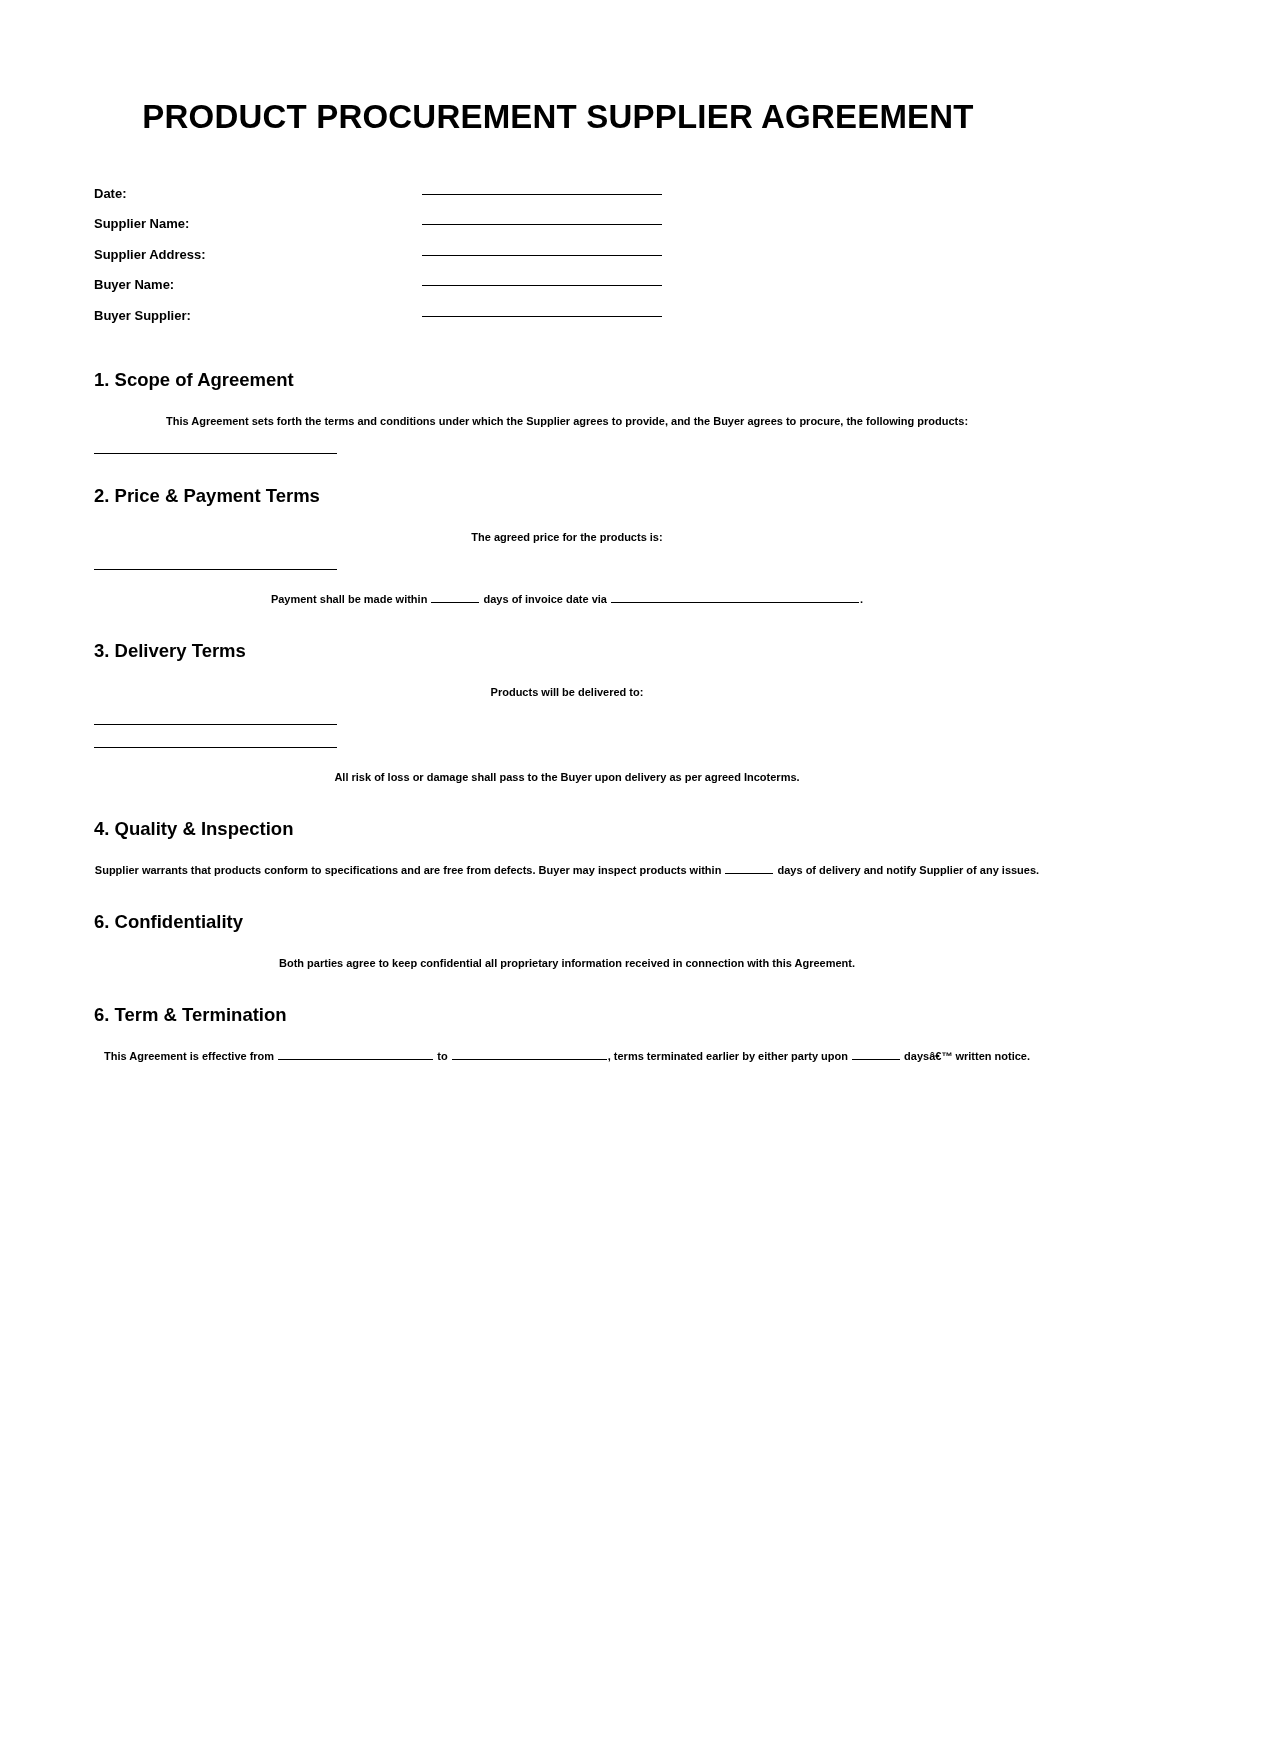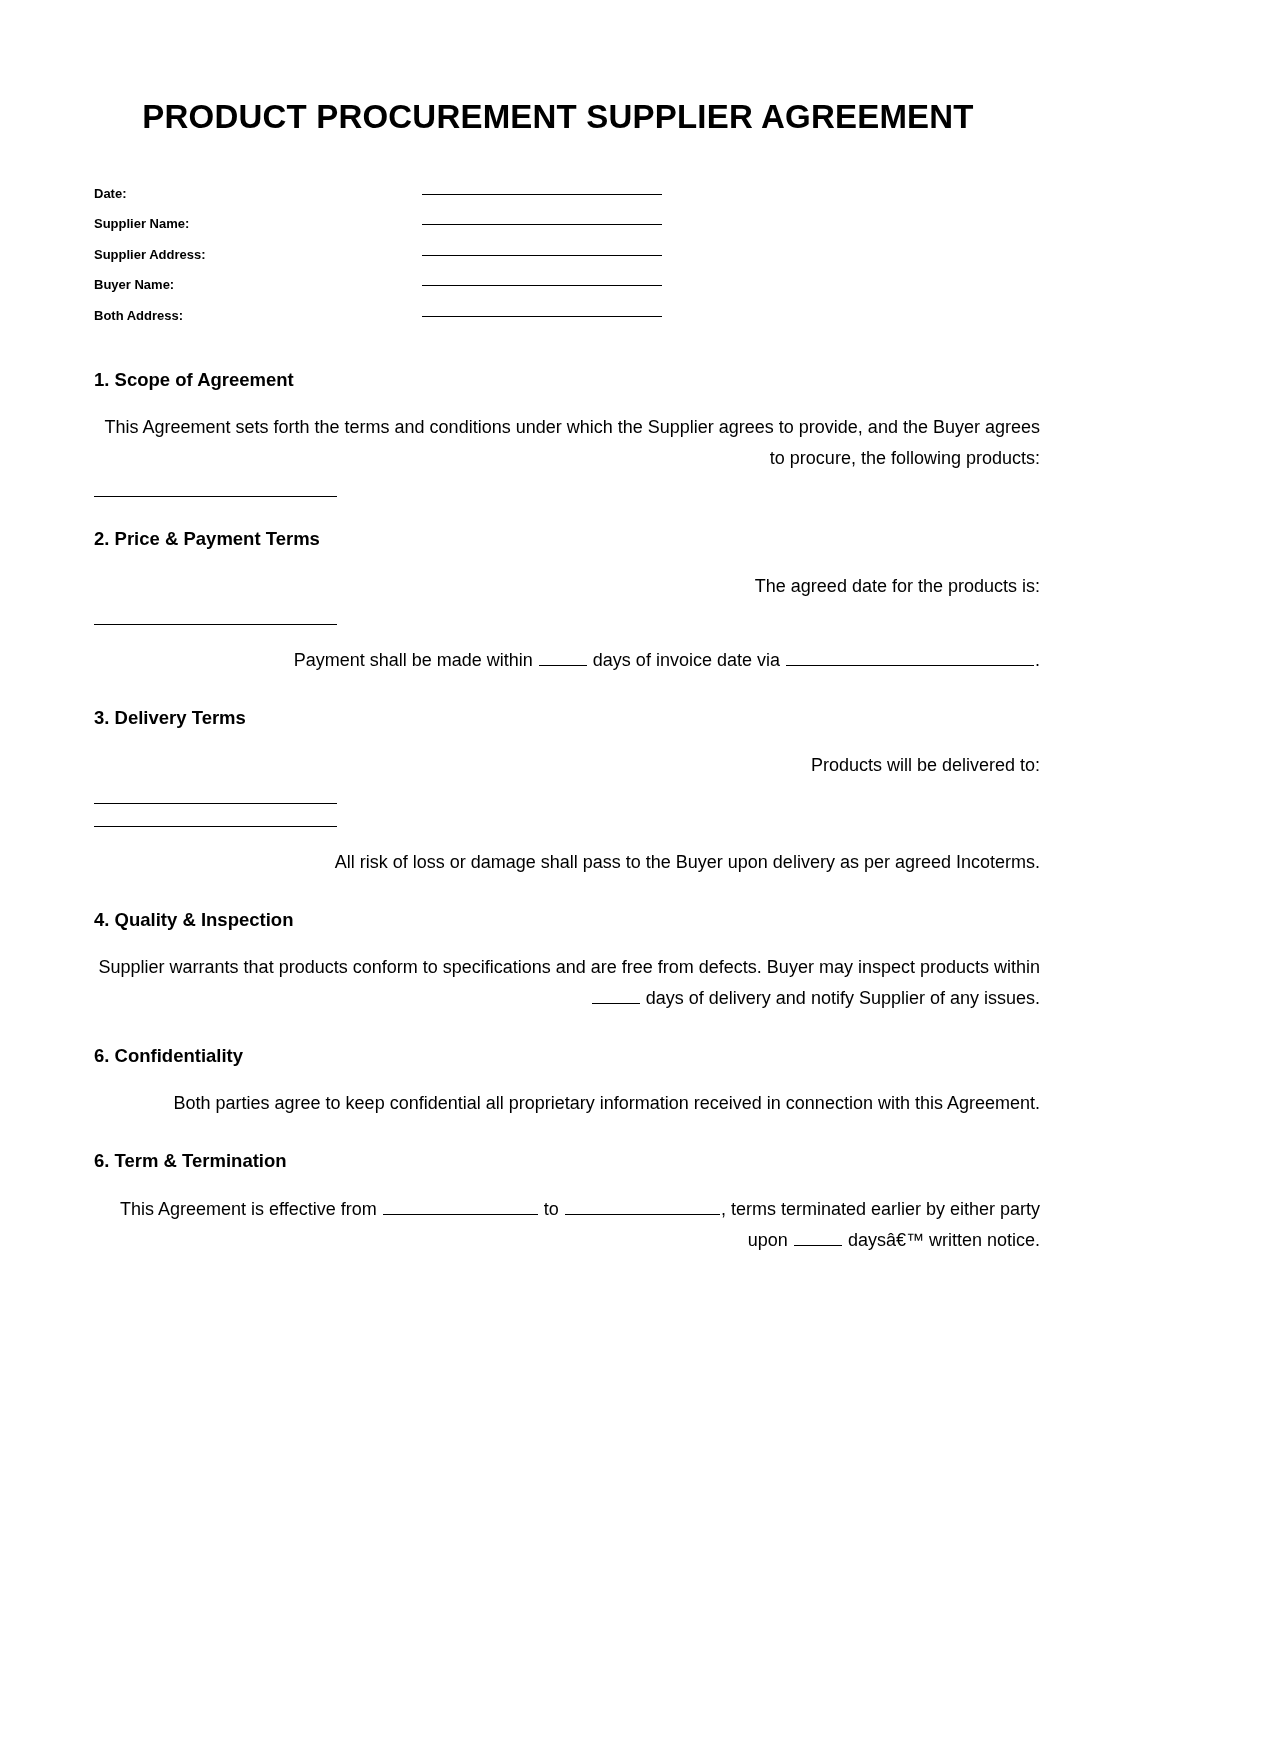--- a/index.html
+++ b/index.html
@@ -74,24 +74,25 @@
   .section {
     margin-top: 31px;
   }
   .section-heading {
     font-size: 18.5px;
     font-weight: bold;
     margin: 0 0 21px 0;
     line-height: 1.2;
   }
   .para {
-    font-size: 18px;
+    font-size: 11px;
     line-height: 1.72;
     margin: 0 0 19px 0;
-    text-align: right;
+    text-align: center;
+    font-weight: bold;
   }
   .para:last-child {
     margin-bottom: 0;
   }
 
   
   .rule-block {
     width: 243px;
     border-bottom: 1.6px solid #000;
     height: 0;
@@ -134,35 +135,35 @@
         <span class="field-label">Supplier Address:</span>
         <span class="field-rule"></span>
       </div>
 
       <div class="field-row">
         <span class="field-label">Buyer Name:</span>
         <span class="field-rule"></span>
       </div>
 
       <div class="field-row">
-        <span class="field-label">Both Address:</span>
+        <span class="field-label">Buyer Supplier:</span>
         <span class="field-rule"></span>
       </div>
 
     </div>
 
     <div class="section" style="">
       <h2 class="section-heading">1. Scope of Agreement</h2>
       <p class="para">This Agreement sets forth the terms and conditions under which the Supplier agrees to provide, and the Buyer agrees to procure, the following products:</p>
       <div class="rule-block"></div>
     </div>
 
     <div class="section">
       <h2 class="section-heading">2. Price &amp; Payment Terms</h2>
-      <p class="para" style="margin-bottom:0;">The agreed date for the products is:</p>
+      <p class="para" style="margin-bottom:0;">The agreed price for the products is:</p>
       <div class="rule-block"></div>
       <p class="para"><span>Payment shall be made within</span> <span class="blank blank-sm"></span> <span>days of invoice date via</span> <span class="blank blank-lg"></span><span>.</span></p>
     </div>
 
     <div class="section">
       <h2 class="section-heading">3. Delivery Terms</h2>
       <p class="para" style="margin-bottom:8px;">Products will be delivered to:</p>
       <div class="rule-block"></div>
       <div class="rule-block"></div>
       <p class="para">All risk of loss or damage shall pass to the Buyer upon delivery as per agreed Incoterms.</p>

